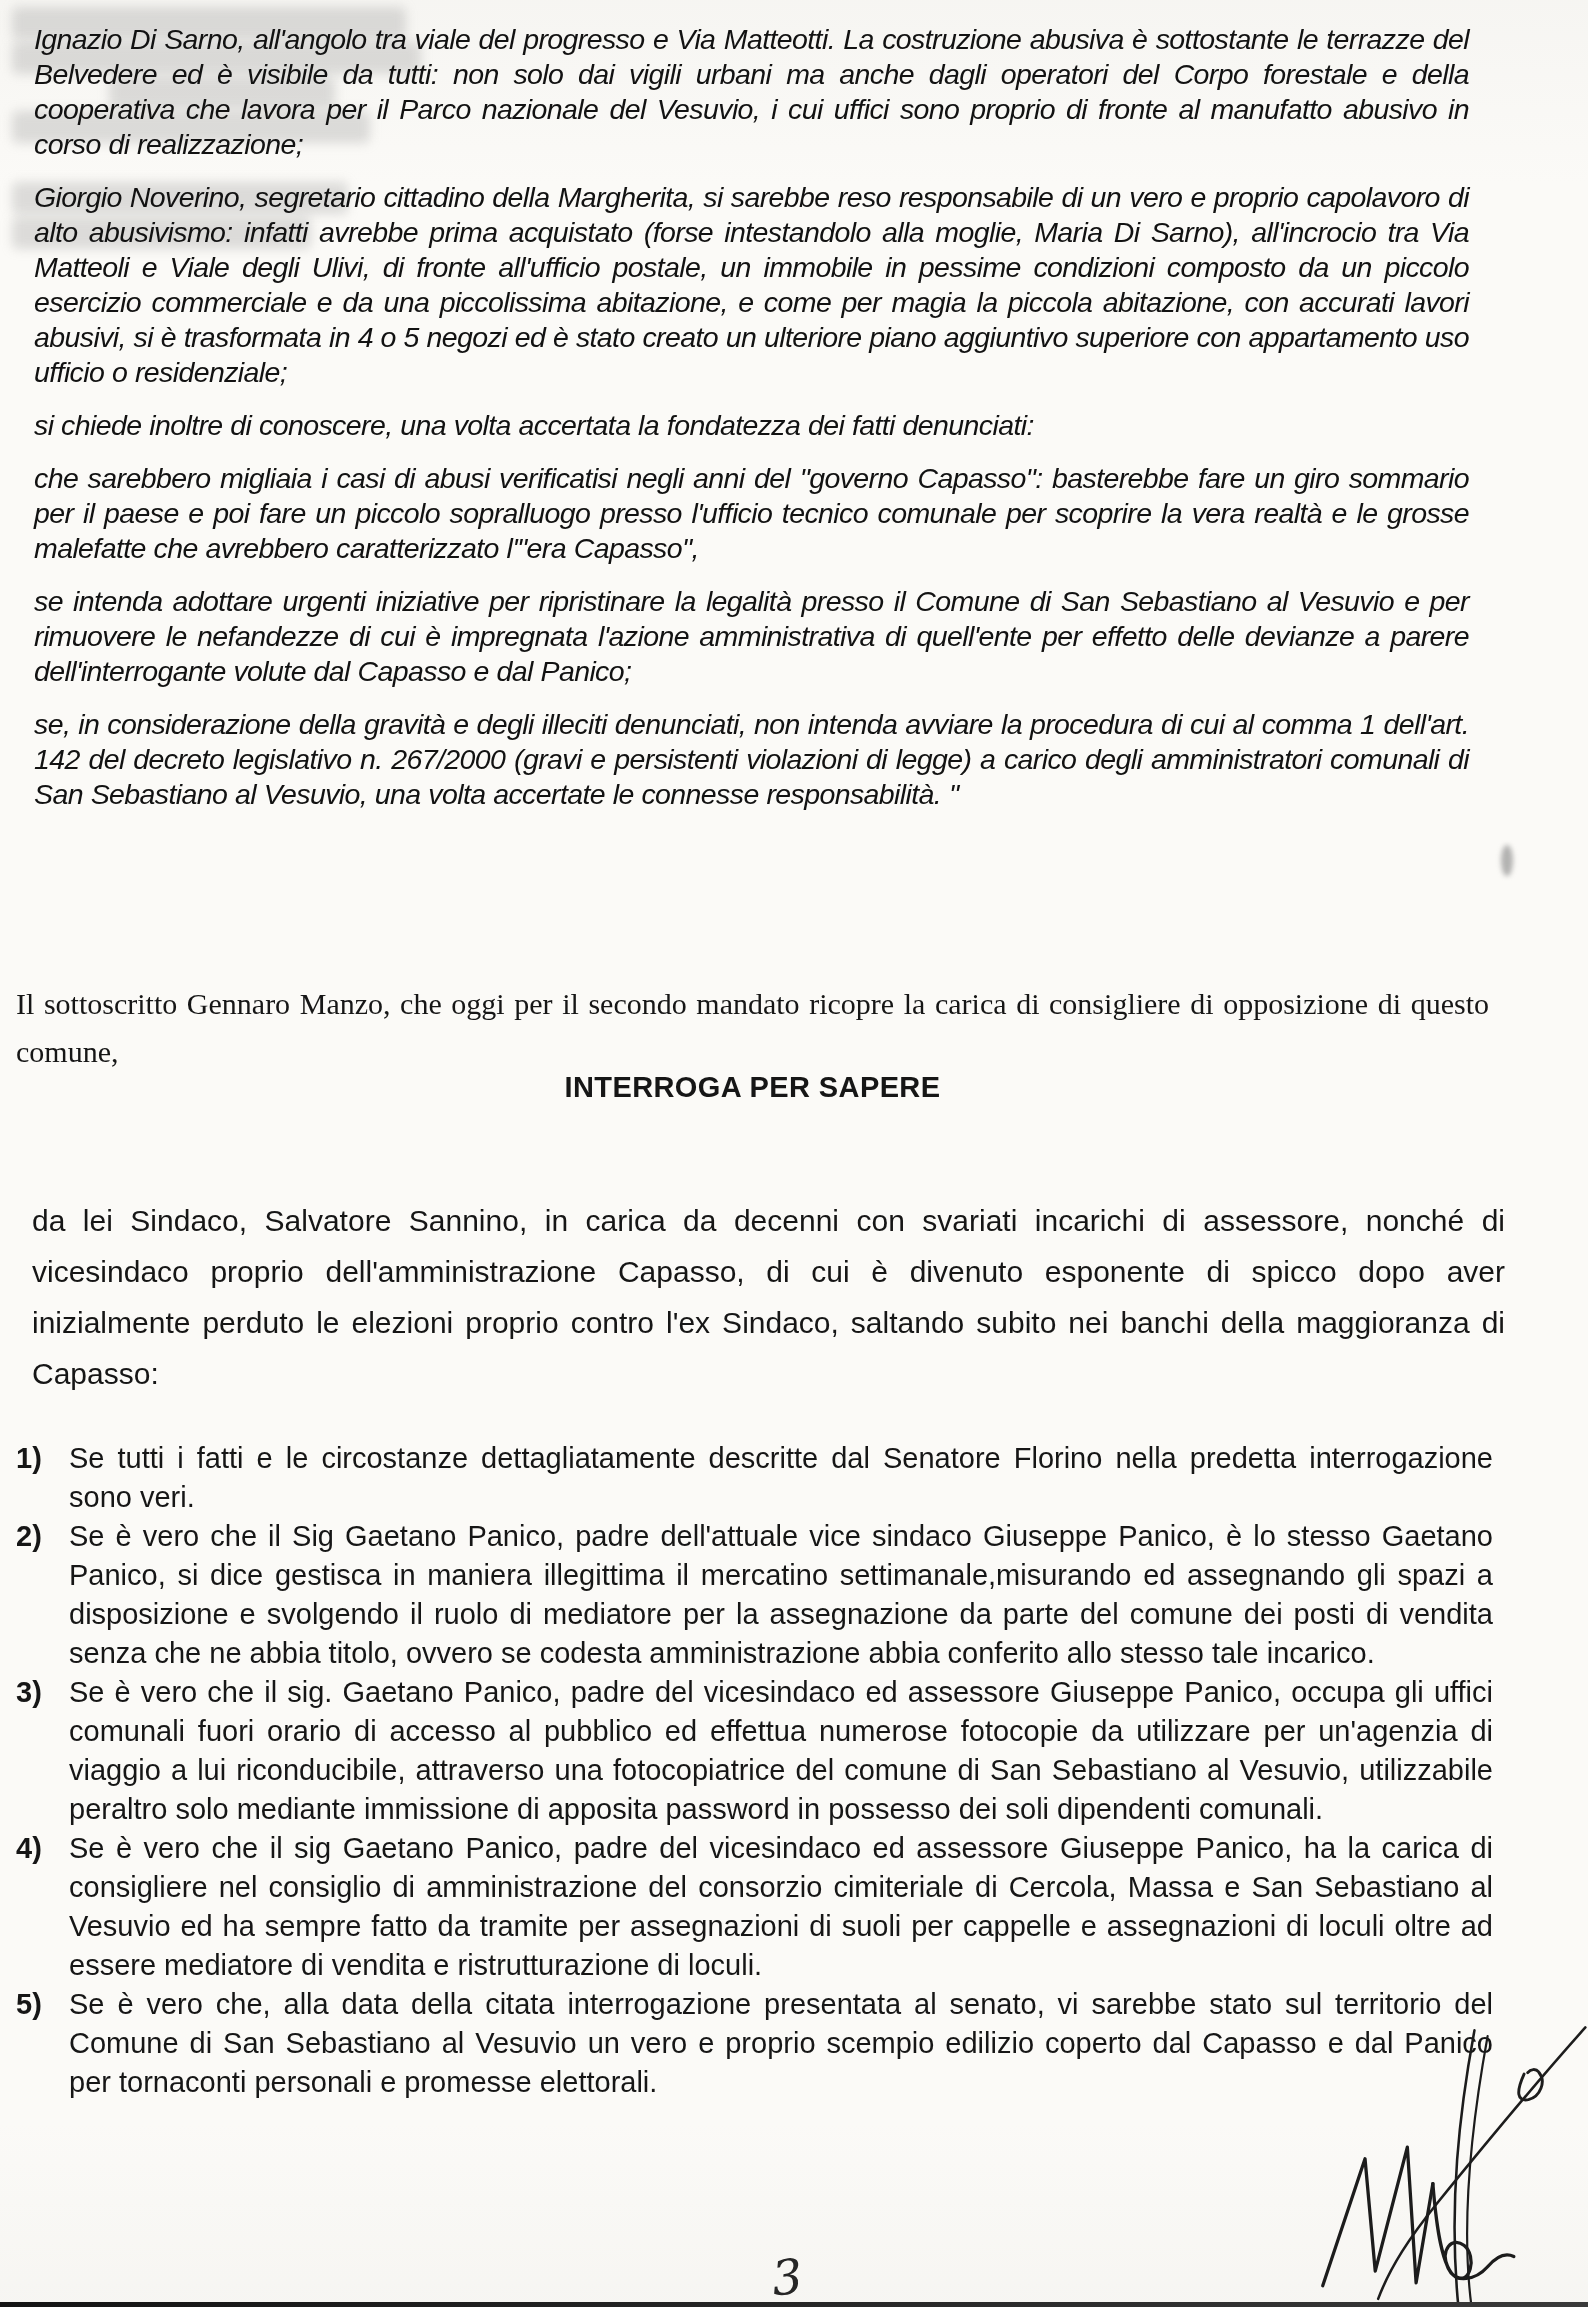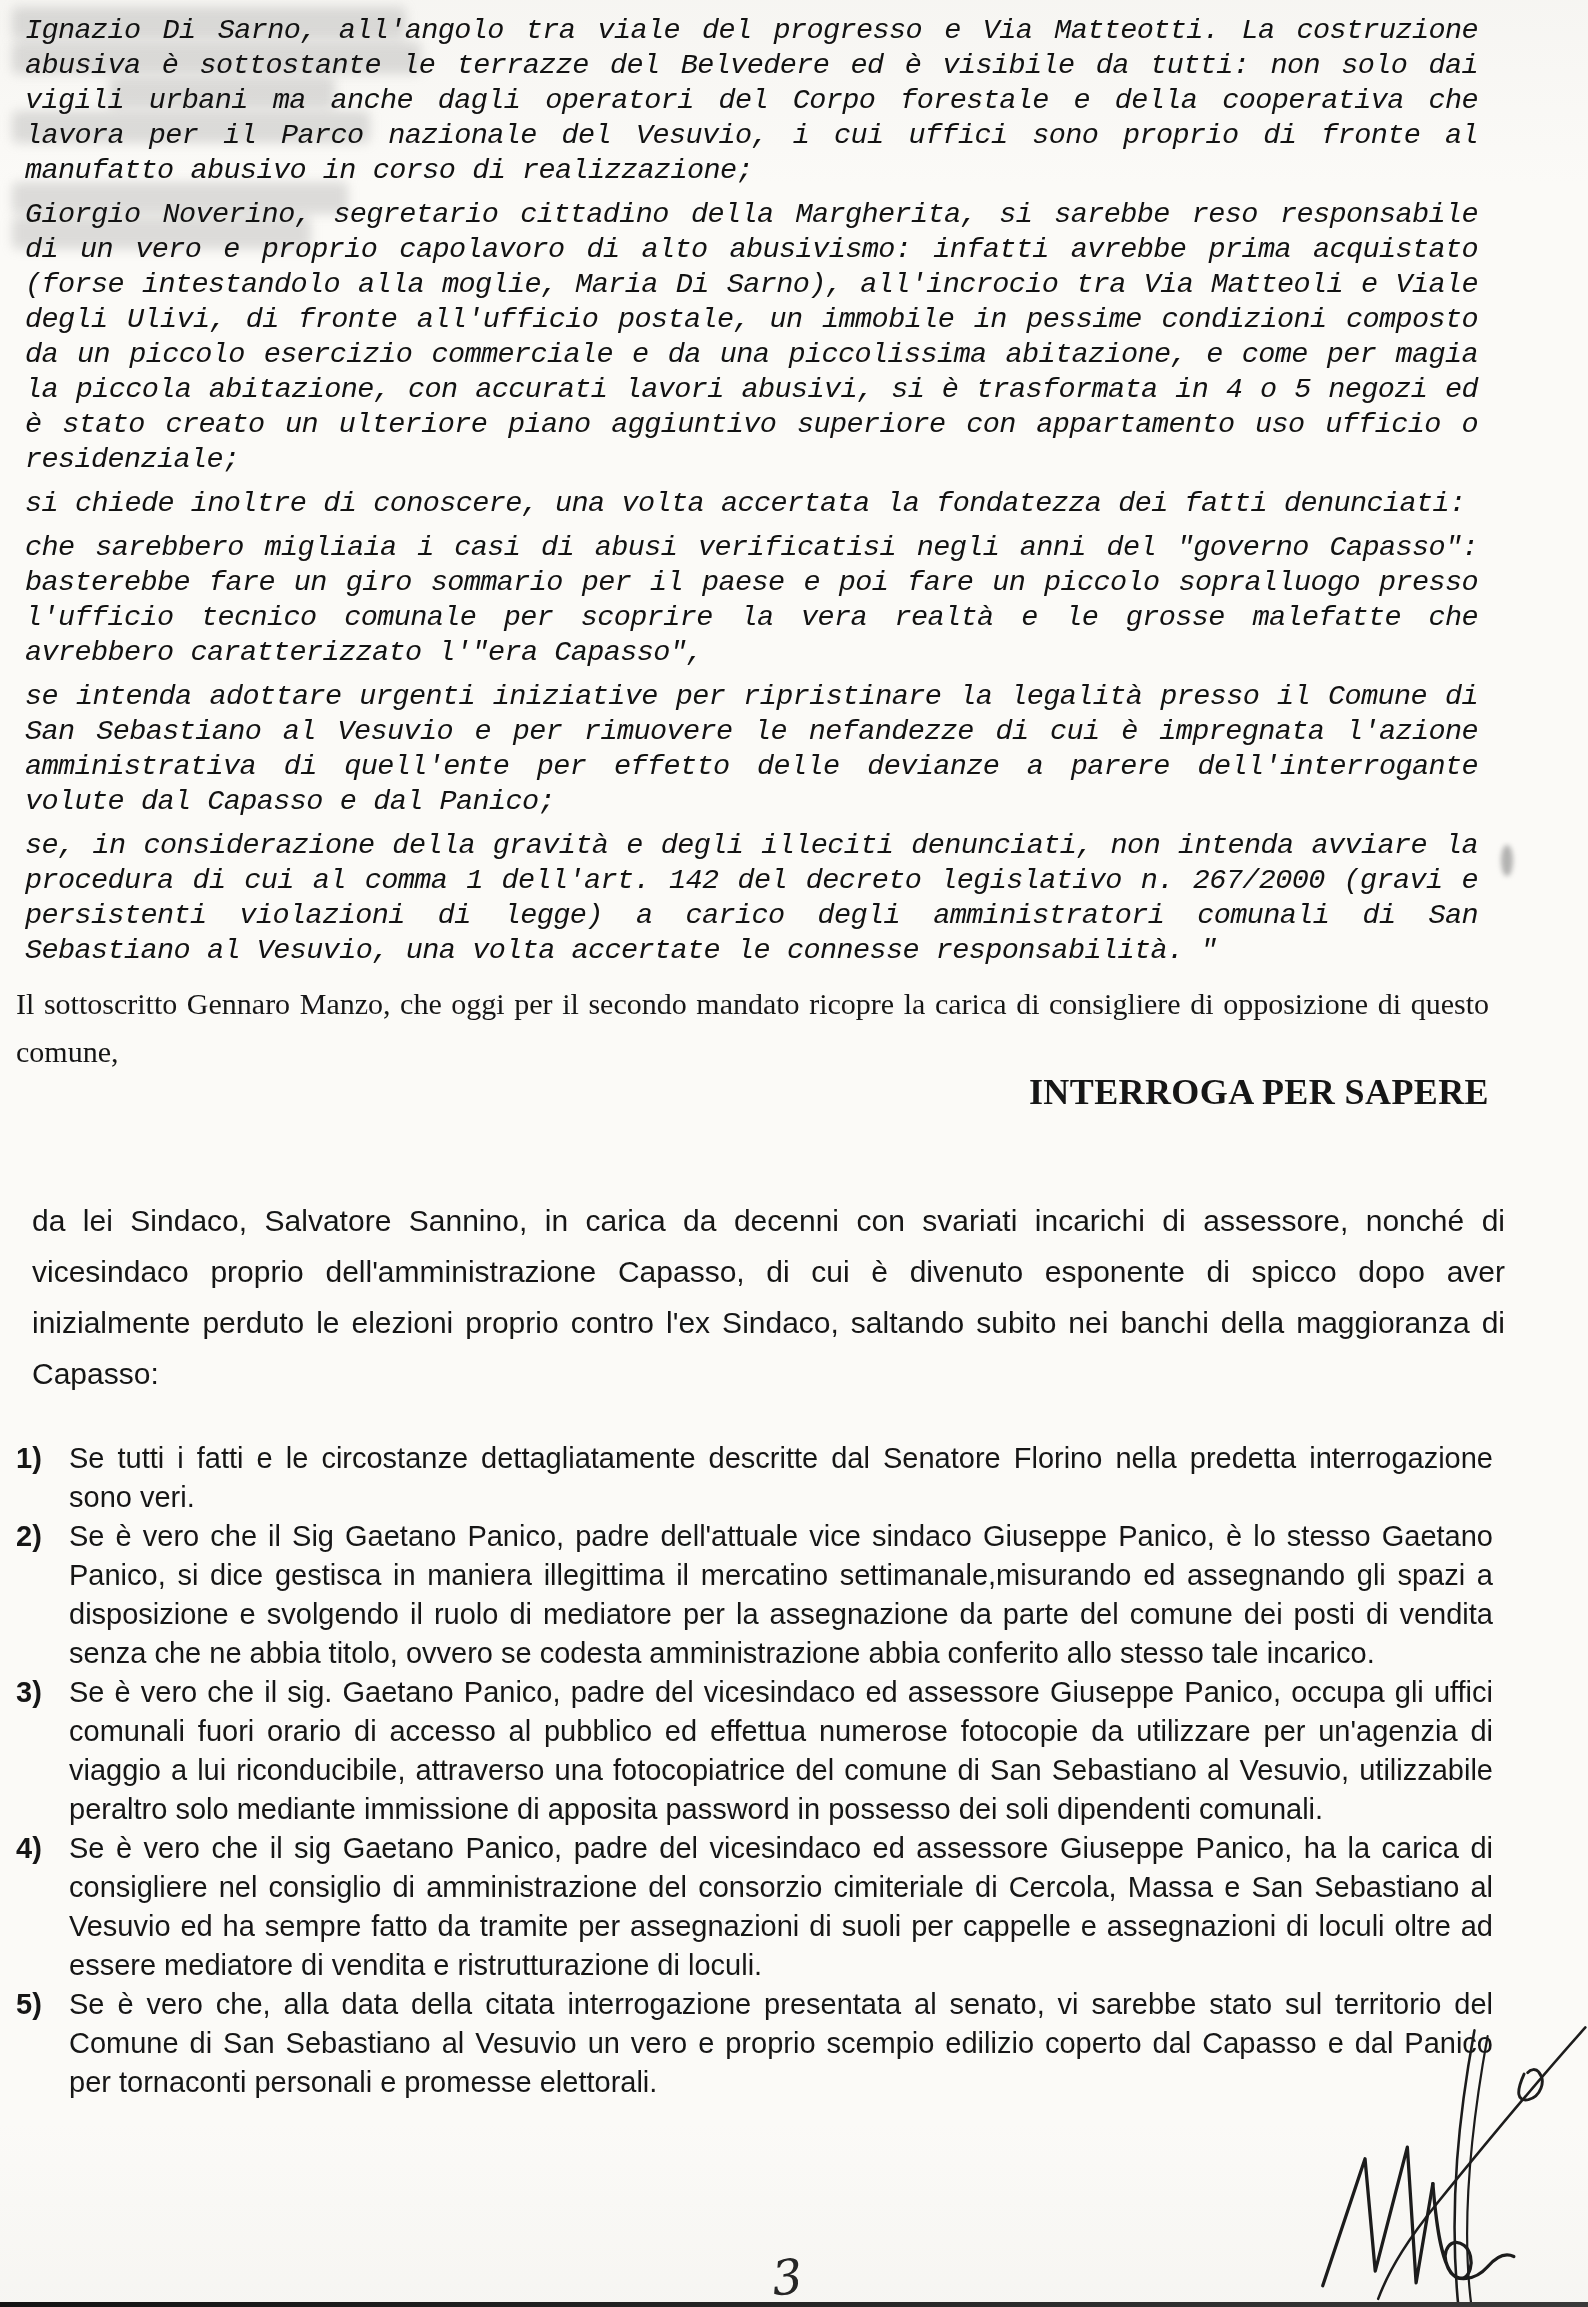--- a/index.html
+++ b/index.html
@@ -14,38 +14,38 @@
     content:"";position:absolute;inset:0;
     background:linear-gradient(180deg, rgba(210,210,205,.12) 0%, rgba(255,255,255,0) 8%, rgba(255,255,255,0) 92%, rgba(205,205,200,.10) 100%);
     pointer-events:none;
   }
   .quoted{
     position:absolute;left:16px;top:4.4px;width:1471px;z-index:2;
     font-style:italic;font-size:28.5px;line-height:35px;
     letter-spacing:-0.6px;word-spacing:0.4px;
     text-align:justify;color:#121212;
   }
-  .quoted p{margin:9px;font-family:Liberation Mono, monospace;}
+  .quoted p{margin:18px;}
   .shade{
     position:absolute;z-index:1;border-radius:5.8px;
     background:rgba(150,150,148,0.30);filter:blur(5.1px);
     pointer-events:none;
   }
   .smudge{
     position:absolute;z-index:1;border-radius:50%;
     background:rgba(120,120,120,0.55);filter:blur(2.9px);
     pointer-events:none;
   }
   .intro{
     position:absolute;left:16px;top:950px;width:1473px;z-index:2;
     font-size:30px;line-height:48px;text-align:justify;font-family:Liberation Serif, serif;
   }
   .heading{
     position:absolute;left:16px;top:1071px;width:1473px;z-index:2;
-    font-size:36px;font-weight:bold;text-align:right;letter-spacing:0.4px;font-family:Liberation Serif, serif;
+    font-size:29px;font-weight:bold;text-align:center;letter-spacing:0.4px;
   }
   .addressee{
     position:absolute;left:32px;top:1165px;width:1473px;z-index:2;
     font-size:30px;line-height:51px;text-align:justify;
   }
   .questions{
     position:absolute;left:16px;top:1439px;width:1477px;z-index:2;
     font-size:29px;line-height:39px;
   }
   .q-item{display:grid;grid-template-columns:53px 1fr;align-items:start;}

